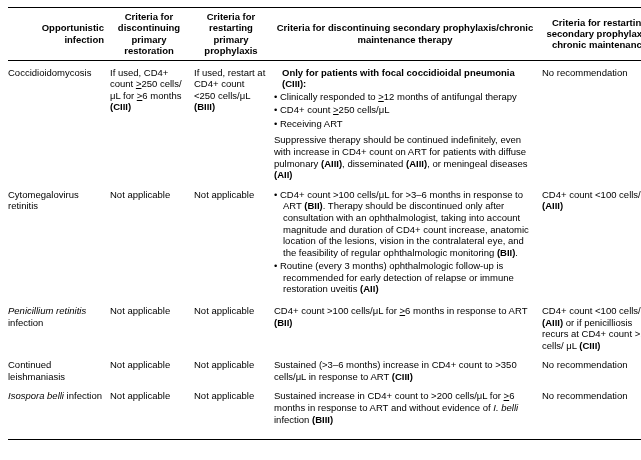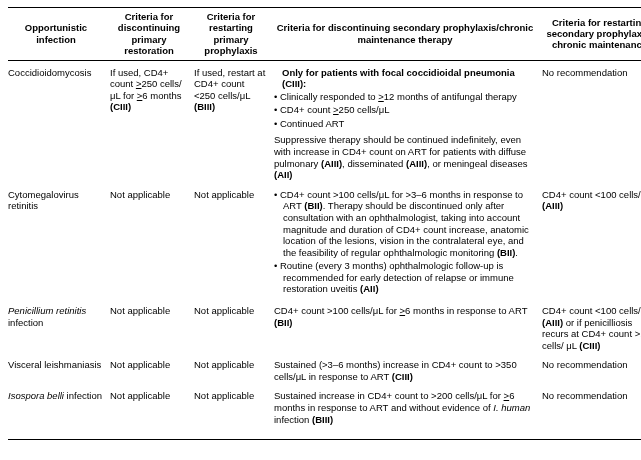--- a/index.html
+++ b/index.html
@@ -1,21 +1,21 @@
 <!DOCTYPE html>
 <html><head>
 <meta charset="utf-8">
 <style>
   html,body{margin:0;padding:0;background:#ffffff;}
   body{width:641px;height:460px;font-family:"Liberation Sans","DejaVu Sans",sans-serif;color:#000;}
   .page{padding:7px 8px 0 8px;}
   .table-title{font-size:11px;font-weight:bold;line-height:1.25;margin-bottom:4px;}
   table{border-collapse:collapse;width:625px;border-top:1.5px solid #000;border-bottom:1px solid #000;table-layout:fixed;}
   th{font-size:9.5px;font-weight:bold;line-height:1.2;vertical-align:middle;padding:3px 6px 3px 0;border-bottom:1px solid #000;text-align:center;}
-  th.c1{text-align:center;width:96px;}
+  th.c1{text-align:right;width:96px;}
   th.c2{width:78px;}
   th.c3{width:74px;}
   th.c4{width:262px;}
   th.c5{width:115px;padding-right:0;}
   td{font-size:9.5px;line-height:1.22;vertical-align:top;padding:6px 8px 2px 0;text-align:left;}
   td:last-child{padding-right:0;}
   tbody tr:last-child td{padding-bottom:14px;}
   .lead{margin:0 0 1px 8px;}
   .bul{padding-left:9px;text-indent:-9px;margin:0 0 2px 0;}
   .bul::before{content:"\2022\00a0";}
@@ -38,21 +38,21 @@
     </thead>
     <tbody>
         <tr>
           <td>Coccidioidomycosis</td>
           <td>If used, CD4+ count <u>&gt;</u>250 cells/μL for <u>&gt;</u>6 months <b>(CIII)</b></td>
           <td>If used, restart at CD4+ count &lt;250 cells/μL <b>(BIII)</b></td>
           <td>
             <div class="lead"><b>Only for patients with focal coccidioidal pneumonia (CIII):</b></div>
             <div class="bul">Clinically responded to <u>&gt;</u>12 months of antifungal therapy</div>
             <div class="bul">CD4+ count <u>&gt;</u>250 cells/μL</div>
-            <div class="bul">Continued ART</div>
+            <div class="bul">Receiving ART</div>
             <div class="para">Suppressive therapy should be continued indefinitely, even with increase in CD4+ count on ART for patients with diffuse pulmonary <b>(AIII)</b>, disseminated <b>(AIII)</b>, or meningeal diseases <b>(AII)</b></div>
           </td>
           <td>No recommendation</td>
         </tr>
         <tr>
           <td>Cytomegalovirus retinitis</td>
           <td>Not applicable</td>
           <td>Not applicable</td>
           <td>
             <div class="bul">CD4+ count &gt;100 cells/μL for &gt;3–6 months in response to ART <b>(BII)</b>. Therapy should be discontinued only after consultation with an ophthalmologist, taking into account magnitude and duration of CD4+ count increase, anatomic location of the lesions, vision in the contralateral eye, and the feasibility of regular ophthalmologic monitoring <b>(BII)</b>.</div>
@@ -61,28 +61,28 @@
           <td>CD4+ count &lt;100 cells/μL <b>(AIII)</b></td>
         </tr>
         <tr>
           <td><i>Penicillium retinitis</i> infection</td>
           <td>Not applicable</td>
           <td>Not applicable</td>
           <td>CD4+ count &gt;100 cells/μL for <u>&gt;</u>6 months in response to ART <b>(BII)</b></td>
           <td>CD4+ count &lt;100 cells/μL <b>(AIII)</b> or if penicilliosis recurs at CD4+ count &gt;100 cells/ μL <b>(CIII)</b></td>
         </tr>
         <tr>
-          <td>Visceral leishmaniasis</td>
+          <td>Continued leishmaniasis</td>
           <td>Not applicable</td>
           <td>Not applicable</td>
           <td>Sustained (&gt;3–6 months) increase in CD4+ count to &gt;350 cells/μL in response to ART <b>(CIII)</b></td>
           <td>No recommendation</td>
         </tr>
         <tr>
           <td><i>Isospora belli</i> infection</td>
           <td>Not applicable</td>
           <td>Not applicable</td>
-          <td>Sustained increase in CD4+ count to &gt;200 cells/μL for <u>&gt;</u>6 months in response to ART and without evidence of <i>I. human</i> infection <b>(BIII)</b></td>
+          <td>Sustained increase in CD4+ count to &gt;200 cells/μL for <u>&gt;</u>6 months in response to ART and without evidence of <i>I. belli</i> infection <b>(BIII)</b></td>
           <td>No recommendation</td>
         </tr>
       </tbody>
   </table>
 </div>
 
 </body></html>

